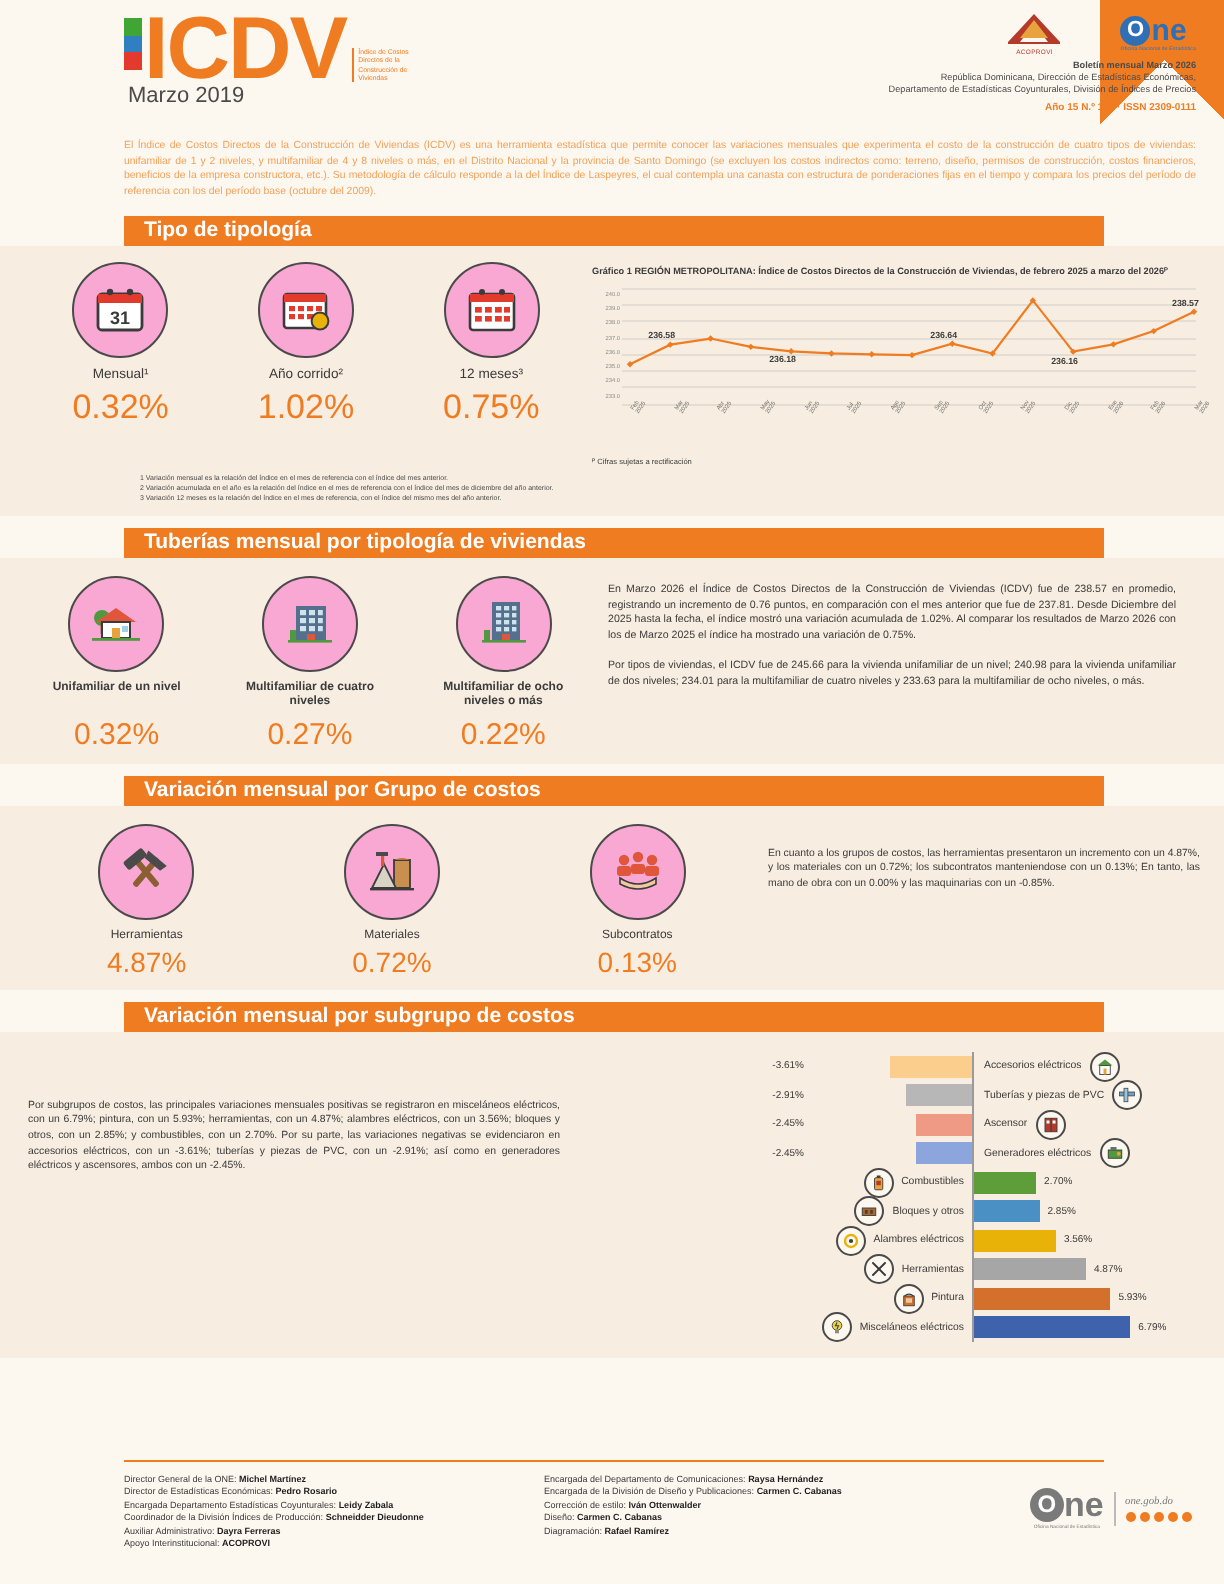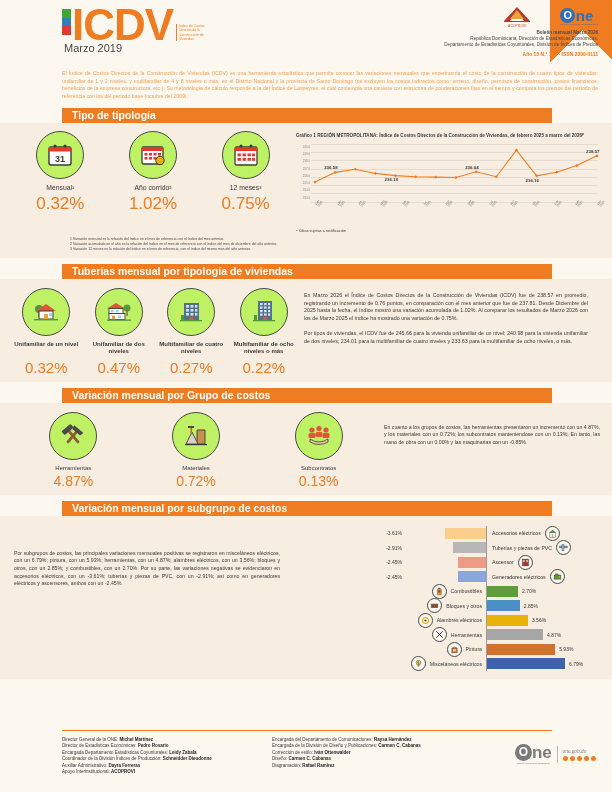--- a/index.html
+++ b/index.html
@@ -75,21 +75,21 @@
   .band{width:612px;background:#f7ede0;}
   .band-light{width:612px;background:#fdf8ef;}
 
   
   .tv-wrap{display:flex;padding:8px 0 0 0;}
   .tv-left{width:292px;display:flex;justify-content:space-around;padding-left:14px;box-sizing:border-box;}
   .tv-item{text-align:center;width:84px;}
   .circ{
     width:46px;height:46px;border-radius:50%;border:1.2px solid #4a4a4a;
     margin:0 auto;display:flex;align-items:center;justify-content:center;
-    background:#bef264;
+    background:#f9a8d4;
   }
   .tv-lab{font-size:6.8px;color:#3b3b3b;margin-top:5px;}
   .tv-val{font-size:17px;color:#f07c22;margin-top:3px;}
 
   .tv-right{width:318px;padding-right:8px;box-sizing:border-box;}
   .g-title{font-size:4.6px;font-weight:bold;color:#3b3b3b;line-height:6.4px;padding:2px 10px 0 4px;}
   .g-title .gnum{font-weight:bold;}
   .chart-box{position:relative;height:86px;margin-top:2px;}
   .chart-note{font-size:3.8px;color:#3b3b3b;padding-left:4px;margin-top:1px;}
 
@@ -369,38 +369,20 @@
               <rect x="9" y="15" width="14" height="8" fill="#fff" stroke="#3b3b3b" stroke-width="1"></rect>
               <rect x="14" y="18" width="4" height="5" fill="#e8a33d"></rect>
               <rect x="19" y="17" width="3" height="3" fill="#9fd0e8"></rect>
               <rect x="4" y="23" width="24" height="1.4" fill="#4f9a3e"></rect>
             </svg>
           </div>
           <div class="tp-lab">Unifamiliar de un nivel</div>
           <div class="tp-val">0.32%</div>
         </div>
 
-        <div class="tp-item">
-          <div class="circ">
-            <svg width="32" height="32" viewBox="0 0 32 32">
-              <circle cx="24" cy="12" r="3.5" fill="#4f9a3e"></circle>
-                <rect x="23.4" y="14" width="1.3" height="6" fill="#8a6033"></rect>
-              <polygon points="13,7 22,12.5 4,12.5" fill="#e0563a"></polygon>
-              <rect x="6" y="12.5" width="14" height="5" fill="#fff" stroke="#3b3b3b" stroke-width="0.9"></rect>
-              <rect x="6" y="17.5" width="16" height="6" fill="#fff" stroke="#3b3b3b" stroke-width="0.9"></rect>
-              <rect x="8" y="14" width="2.6" height="2.4" fill="#9fd0e8"></rect>
-              <rect x="13" y="14" width="2.6" height="2.4" fill="#9fd0e8"></rect>
-              <rect x="9" y="19.5" width="3" height="4" fill="#e8a33d"></rect>
-              <rect x="15" y="19.5" width="3" height="2.6" fill="#9fd0e8"></rect>
-              <rect x="4" y="23.5" width="24" height="1.3" fill="#4f9a3e"></rect>
-            </svg>
-          </div>
-          <div class="tp-lab">Unifamiliar de dos niveles</div>
-          <div class="tp-val">0.47%</div>
-        </div>
 
         <div class="tp-item">
           <div class="circ">
             <svg width="32" height="32" viewBox="0 0 32 32">
               <rect x="9" y="7" width="15" height="17" fill="#54708c"></rect>
               <g fill="#cfe3ef">
                 <rect x="11" y="9" width="3" height="2.6"></rect>
                   <rect x="15.5" y="9" width="3" height="2.6"></rect>
                   <rect x="20" y="9" width="2.4" height="2.6"></rect>
                 <rect x="11" y="13" width="3" height="2.6"></rect>

